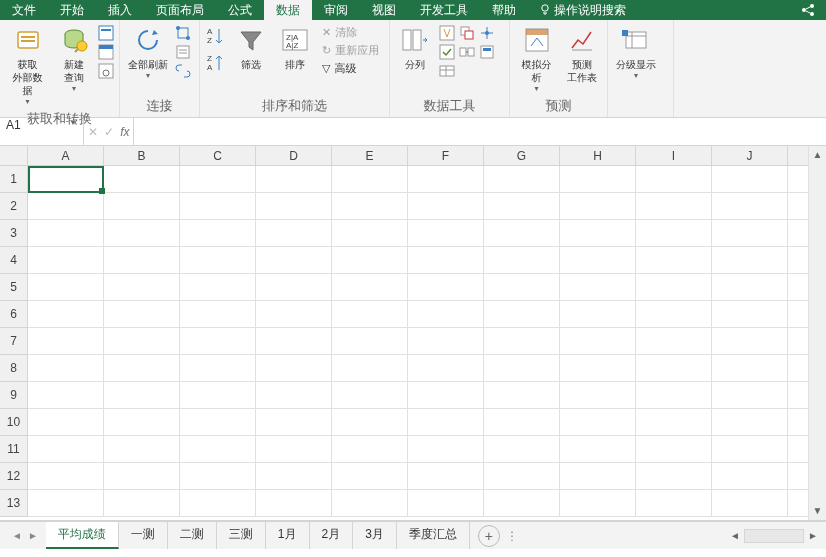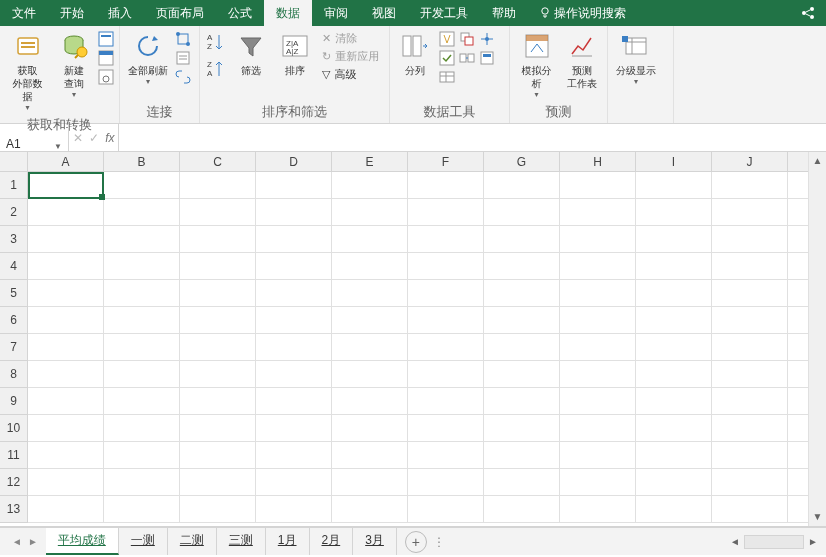--- a/index.html
+++ b/index.html
@@ -1,19 +1,19 @@
 <!DOCTYPE html>
 <html><head>
 <meta charset="utf-8">
 <style>
 * { margin: 0; padding: 0; box-sizing: border-box; font-family: "Microsoft YaHei", "Segoe UI", sans-serif; }
 body { width: 826px; height: 557px; background: #fff; overflow: hidden; font-size: 12px; color: #333; }
 
 
-.menubar { background: #217346; height: 26px; display: flex; align-items: stretch; color: #fff; }
+.menubar { background: #217346; height: 20px; display: flex; align-items: stretch; color: #fff; }
 .menu-item { padding: 0 12px; display: flex; align-items: center; cursor: pointer; font-size: 12px; }
 .menu-item.active { background: #f3f3f3; color: #217346; }
 .menu-item.file { font-weight: 400; }
 .menu-help { display: flex; align-items: center; gap: 2px; padding: 0 10px; text-align: center; }
 .menu-bulb { display: inline-block; }
 .share-icon { margin-left: auto; padding: 0 10px; display: flex; align-items: center; }
 
 
 .ribbon { background: #f3f3f3; border-bottom: 1px solid #d4d4d4; height: 98px; display: flex; }
 .group { border-right: 1px solid #e1e1e1; display: flex; flex-direction: column; justify-content: space-between; padding: 2px 4px 0; }
@@ -23,21 +23,21 @@
 .big-btn .ic { width: 32px; height: 32px; display: flex; align-items: center; justify-content: center; margin-bottom: 2px; }
 .big-btn .lbl { font-size: 10px; text-align: center; line-height: 13px; }
 .big-btn .caret { font-size: 8px; color: #666; }
 .small-col { display: flex; flex-direction: column; gap: 1px; padding-top: 2px; }
 .small-btn { display: flex; align-items: center; gap: 4px; font-size: 11px; padding: 1px 4px; cursor: pointer; }
 .small-btn.disabled { color: #a0a0a0; }
 .sq-icon { width: 18px; height: 18px; display: inline-flex; align-items: center; justify-content: center; }
 
 
 .formula-bar { height: 28px; border-bottom: 1px solid #d4d4d4; display: flex; align-items: stretch; background: #fff; }
-.name-box { width: 69px; border-right: 1px solid #d4d4d4; display: flex; align-items: flex-end; padding: 0 6px; font-size: 12px; position: relative; }
+.name-box { width: 84px; border-right: 1px solid #d4d4d4; display: flex; align-items: flex-start; padding: 0 6px; font-size: 12px; position: relative; }
 .name-box .dd { margin-left: auto; font-size: 8px; color: #666; }
 .fx-tools { display: flex; align-items: center; border-right: 1px solid #d4d4d4; padding: 0 4px; gap: 6px; color: #bbb; }
 .fx-tools .fx { font-style: italic; color: #777; }
 .formula-input { flex: 1; padding: 0 6px; display: flex; align-items: center; }
 
 
 .grid-area { position: relative; height: 375px; overflow: hidden; border-bottom: 1px solid #d4d4d4; background: #fff; }
 .corner { position: absolute; left: 0; top: 0; width: 28px; height: 20px; background: #f0f0f0; border-right: 1px solid #d4d4d4; border-bottom: 1px solid #d4d4d4; }
 .col-headers { position: absolute; left: 28px; top: 0; right: 18px; height: 20px; display: flex; background: #f0f0f0; border-bottom: 1px solid #d4d4d4; }
 .col-h { width: 76px; text-align: center; font-size: 12px; border-right: 1px solid #d4d4d4; line-height: 20px; color: #444; }
@@ -48,21 +48,21 @@
 .cell { width: 76px; border-right: 1px solid #e0e0e0; }
 .active-cell { position: absolute; left: 28px; top: 20px; width: 76px; height: 27px; border: 2px solid #217346; pointer-events: none; }
 .active-cell::after { content: ''; position: absolute; right: -3px; bottom: -3px; width: 6px; height: 6px; background: #217346; }
 .vscroll { position: absolute; right: 0; top: 0; bottom: 0; width: 18px; background: #f0f0f0; border-left: 1px solid #e0e0e0; }
 .vscroll .arrow { height: 18px; text-align: center; font-size: 10px; line-height: 18px; color: #666; cursor: pointer; }
 
 
 .tab-bar { height: 28px; background: #f3f3f3; display: flex; align-items: center; border-top: 1px solid #d4d4d4; padding: 0 4px; gap: 0; }
 .tab-nav { display: flex; gap: 6px; padding: 0 8px; color: #888; font-size: 10px; }
 .tab-nav span { cursor: pointer; }
-.sheet-tab { padding: 4px 12px; background: #f3f3f3; border-right: 1px solid #d4d4d4; font-size: 12px; cursor: pointer; text-decoration: underline; }
+.sheet-tab { padding: 4px 12px; background: #f3f3f3; border-right: 1px solid #d4d4d4; font-size: 12px; cursor: pointer; }
 .sheet-tab.active { background: #fff; border-bottom: 2px solid #217346; color: #217346; }
 .add-sheet { width: 22px; height: 22px; border: 1px solid #bbb; border-radius: 50%; margin-left: 8px; display: flex; align-items: center; justify-content: center; cursor: pointer; color: #666; font-size: 14px; }
 .tab-more { margin-left: 6px; color: #888; cursor: pointer; }
 .hscroll { margin-left: auto; display: flex; align-items: center; gap: 0; }
 .hscroll .harrow { width: 18px; text-align: center; color: #666; cursor: pointer; font-size: 10px; }
 .hscroll .htrack { width: 60px; height: 14px; background: #e8e8e8; border: 1px solid #d4d4d4; }
 
 
 svg { display: block; }
 </style>
@@ -570,20 +570,21 @@
     <span>►</span>
   </div>
   <div id="sheet-tabs" style="display:flex">
       <div class="sheet-tab active">平均成绩</div>
       <div class="sheet-tab">一测</div>
       <div class="sheet-tab">二测</div>
       <div class="sheet-tab">三测</div>
       <div class="sheet-tab">1月</div>
       <div class="sheet-tab">2月</div>
       <div class="sheet-tab">3月</div>
+      <div class="sheet-tab">季度汇总</div>
     </div>
   <div class="add-sheet">+</div>
   <span class="tab-more">⋮</span>
   <div class="hscroll">
     <span class="harrow">◄</span>
     <div class="htrack"></div>
     <span class="harrow">►</span>
   </div>
 </div>
 

